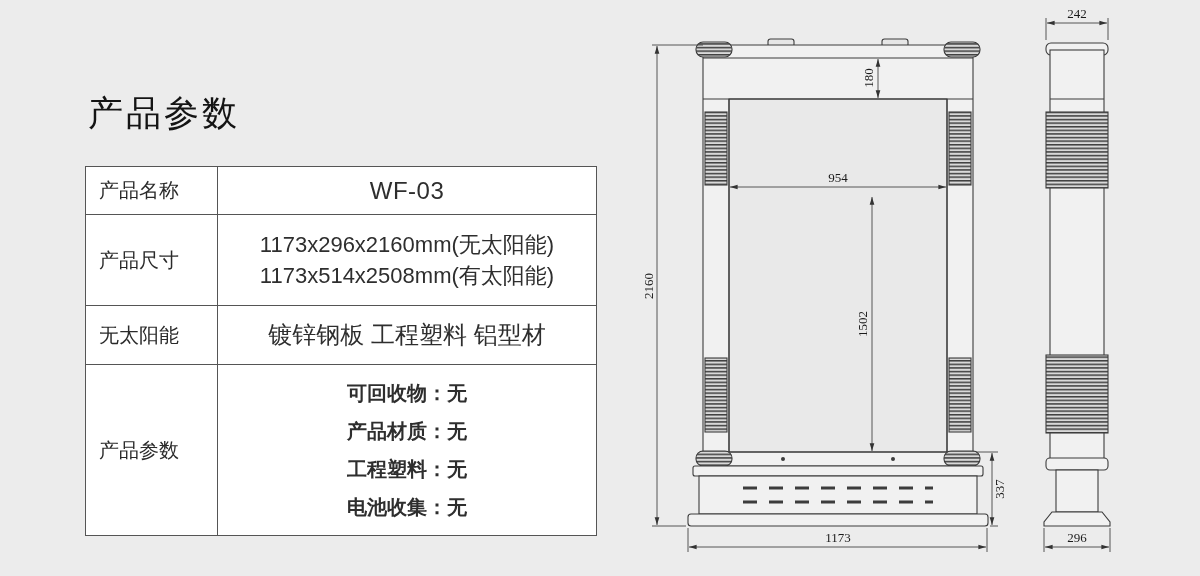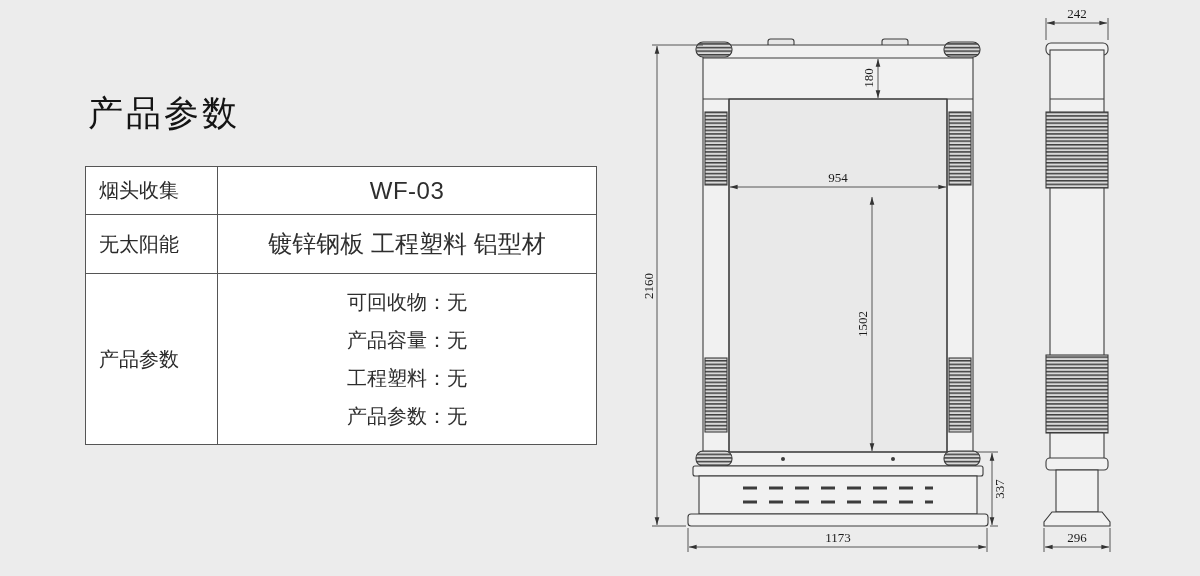--- a/index.html
+++ b/index.html
@@ -25,47 +25,54 @@
   .spec .lab { width: 118px; padding: 0 0 0 13px; font-size: 20px; color: #2a2a2a; text-align: left; }
   .spec .val { width: 378px; text-align: center; color: #2e2e2e; padding: 0; }
   .r0 td { height: 47px; }
   .r1 td { height: 90px; }
   .r2 td { height: 58px; }
   .r3 td { height: 170px; }
   .v0 { font-size: 24px; letter-spacing: 0.5px; color: #3a3a3a; }
   .v1 { font-size: 22px; }
   .v1 div { line-height: 31px; }
   .v2 { font-size: 24px; }
-  .v3 { font-size: 20px; }
+  .v3 { font-size: 20px; font-weight: bold; }
   .v3 div { line-height: 38px; }
   .drawing { position: absolute; left: 640px; top: 0; }
   .dimtext { font-family: "Liberation Serif", serif; }
 </style>
 </head>
 <body>
 
 <div class="title">产品参数</div>
 
 <table class="spec">
   <tbody>
     <tr class="r0">
-      <td class="lab">烟头收集</td>
+      <td class="lab">产品名称</td>
       <td class="val v0">WF-03</td>
+    </tr>
+    <tr class="r1">
+      <td class="lab">产品尺寸</td>
+      <td class="val v1">
+        <div>1173x296x2160mm(无太阳能)</div>
+        <div>1173x514x2508mm(有太阳能)</div>
+      </td>
     </tr>
     <tr class="r2">
       <td class="lab">无太阳能</td>
       <td class="val v2">镀锌钢板 工程塑料 铝型材</td>
     </tr>
     <tr class="r3">
       <td class="lab">产品参数</td>
       <td class="val v3">
         <div>可回收物：无</div>
-        <div>产品容量：无</div>
+        <div>产品材质：无</div>
         <div>工程塑料：无</div>
-        <div>产品参数：无</div>
+        <div>电池收集：无</div>
       </td>
     </tr>
   </tbody>
 </table>
 
 <svg class="drawing" width="560" height="576" viewBox="0 0 560 576" xmlns="http://www.w3.org/2000/svg">
   <defs>
     <pattern id="louver" width="4" height="3.6" patternUnits="userSpaceOnUse">
       <rect width="4" height="3.6" fill="#d9d9d9"></rect>
       <rect width="4" height="1.5" fill="#3f3f3f"></rect>

